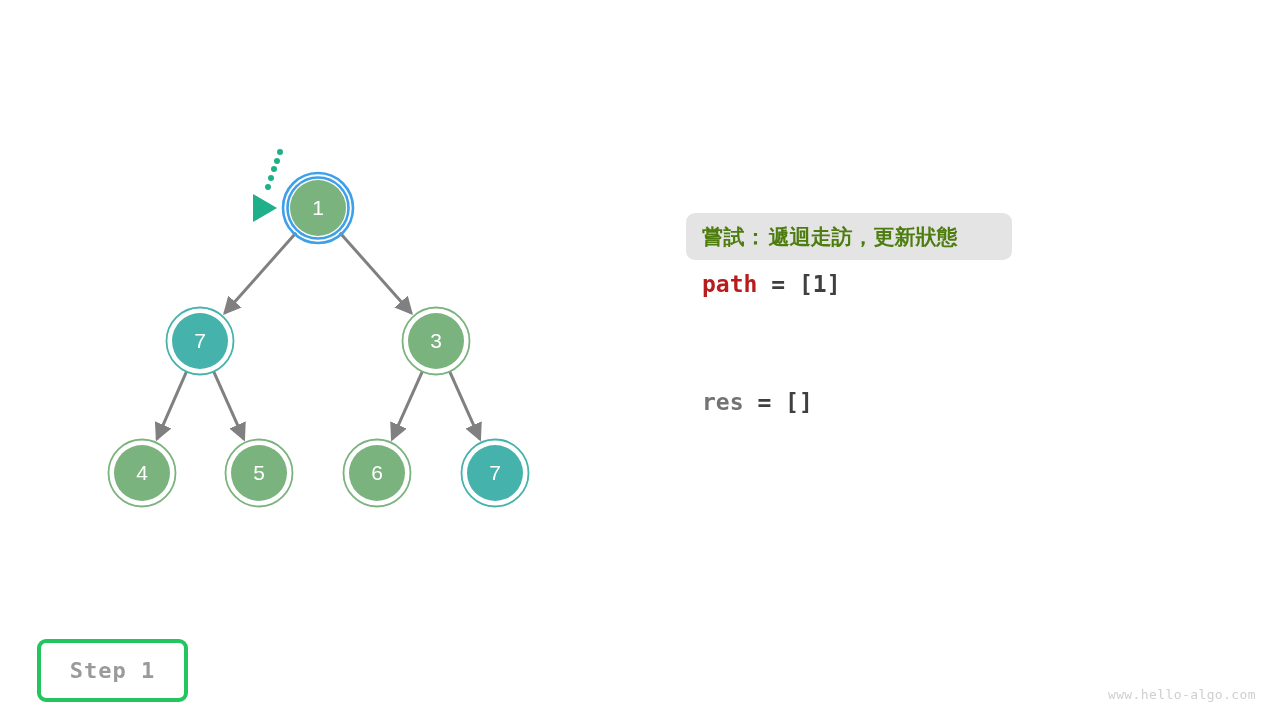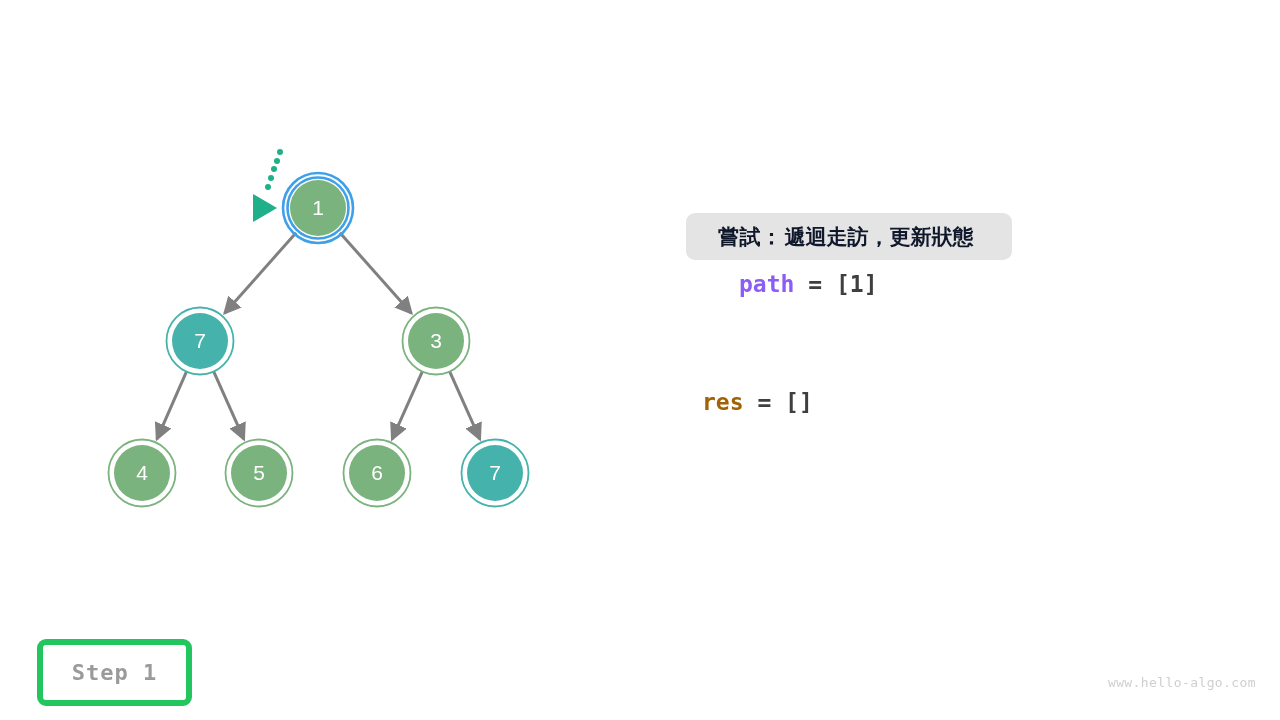--- a/index.html
+++ b/index.html
@@ -28,24 +28,24 @@
   #info-panel {
     position: absolute;
     left: 686px;
     top: 213px;
     width: 420px;
   }
   .phrase-row {
     height: 47px;
     display: flex;
     align-items: center;
-    padding-left: 32px;
+    padding-left: 16px;
     box-sizing: border-box;
     font-size: 21px;
-    color: #0f172a;
+    color: #4d7c0f;
     white-space: nowrap;
   }
   .phrase-row.is-highlighted {
     background: #e4e4e4;
     border-radius: 9px;
     width: 326px;
   }
   .phrase-label {
     font-weight: bold;
     letter-spacing: 0.5px;
@@ -60,50 +60,50 @@
     display: flex;
     align-items: center;
     padding-left: 16px;
     box-sizing: border-box;
     font-family: "DejaVu Sans Mono", "Liberation Mono", monospace;
     font-size: 23px;
     font-weight: bold;
     color: #3a3a3a;
     white-space: pre;
   }
-  .code-var.var-path { color: #8b5cf6; margin-left: 37px; }
-  .code-var.var-res  { color: #a16207; }
+  .code-var.var-path { color: #b91c1c; }
+  .code-var.var-res  { color: #737373; }
   .code-rest { color: #3f3f3f; }
   .code-spacer { height: 71px; }
 
   
   #step-badge {
     position: absolute;
     left: 37px;
     top: 639px;
     width: 143px;
     height: 55px;
-    border: 6px solid #22c55e;
+    border: 4px solid #22c55e;
     border-radius: 9px;
     background: #ffffff;
     display: flex;
     align-items: center;
     justify-content: center;
     font-family: "DejaVu Sans Mono", "Liberation Mono", monospace;
     font-size: 22px;
     font-weight: bold;
     color: #9a9a9a;
     letter-spacing: 1px;
   }
 
   
   #watermark {
     position: absolute;
     right: 24px;
-    bottom: 30px;
+    bottom: 18px;
     font-family: "DejaVu Sans Mono", "Liberation Mono", monospace;
     font-size: 13px;
     color: #cfcfcf;
     letter-spacing: 0.4px;
   }
 
   .node-label {
     font-family: "Liberation Sans", "DejaVu Sans", sans-serif;
     font-size: 21px;
     fill: #ffffff;

